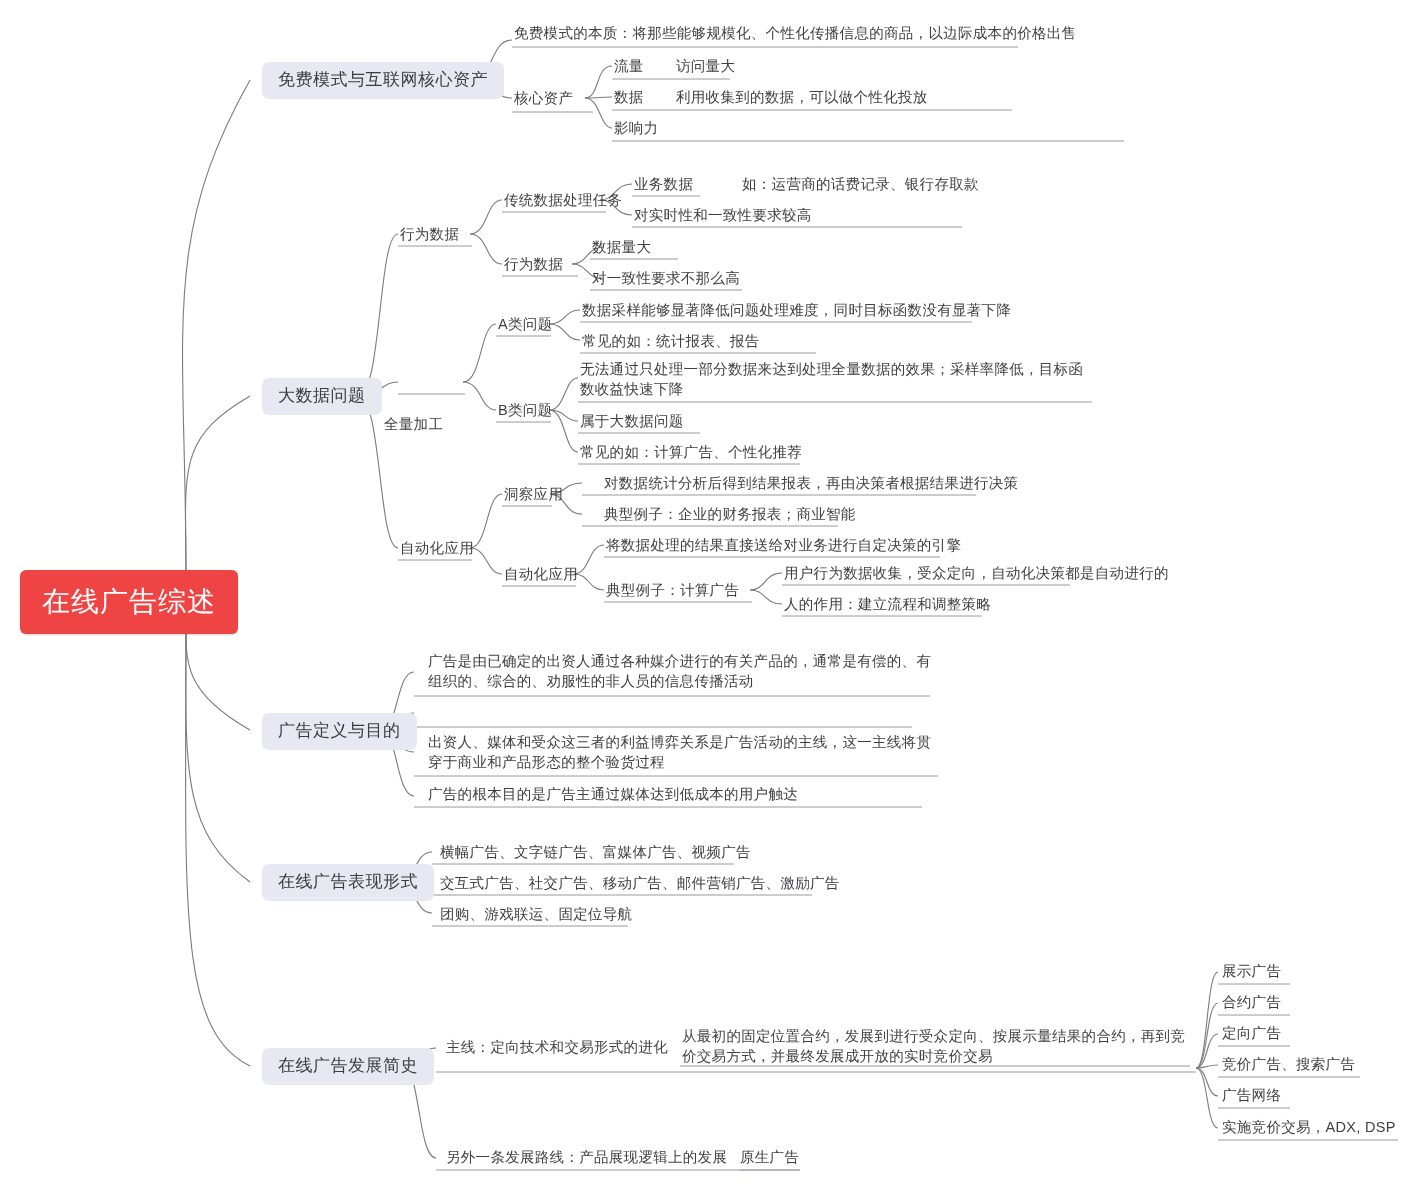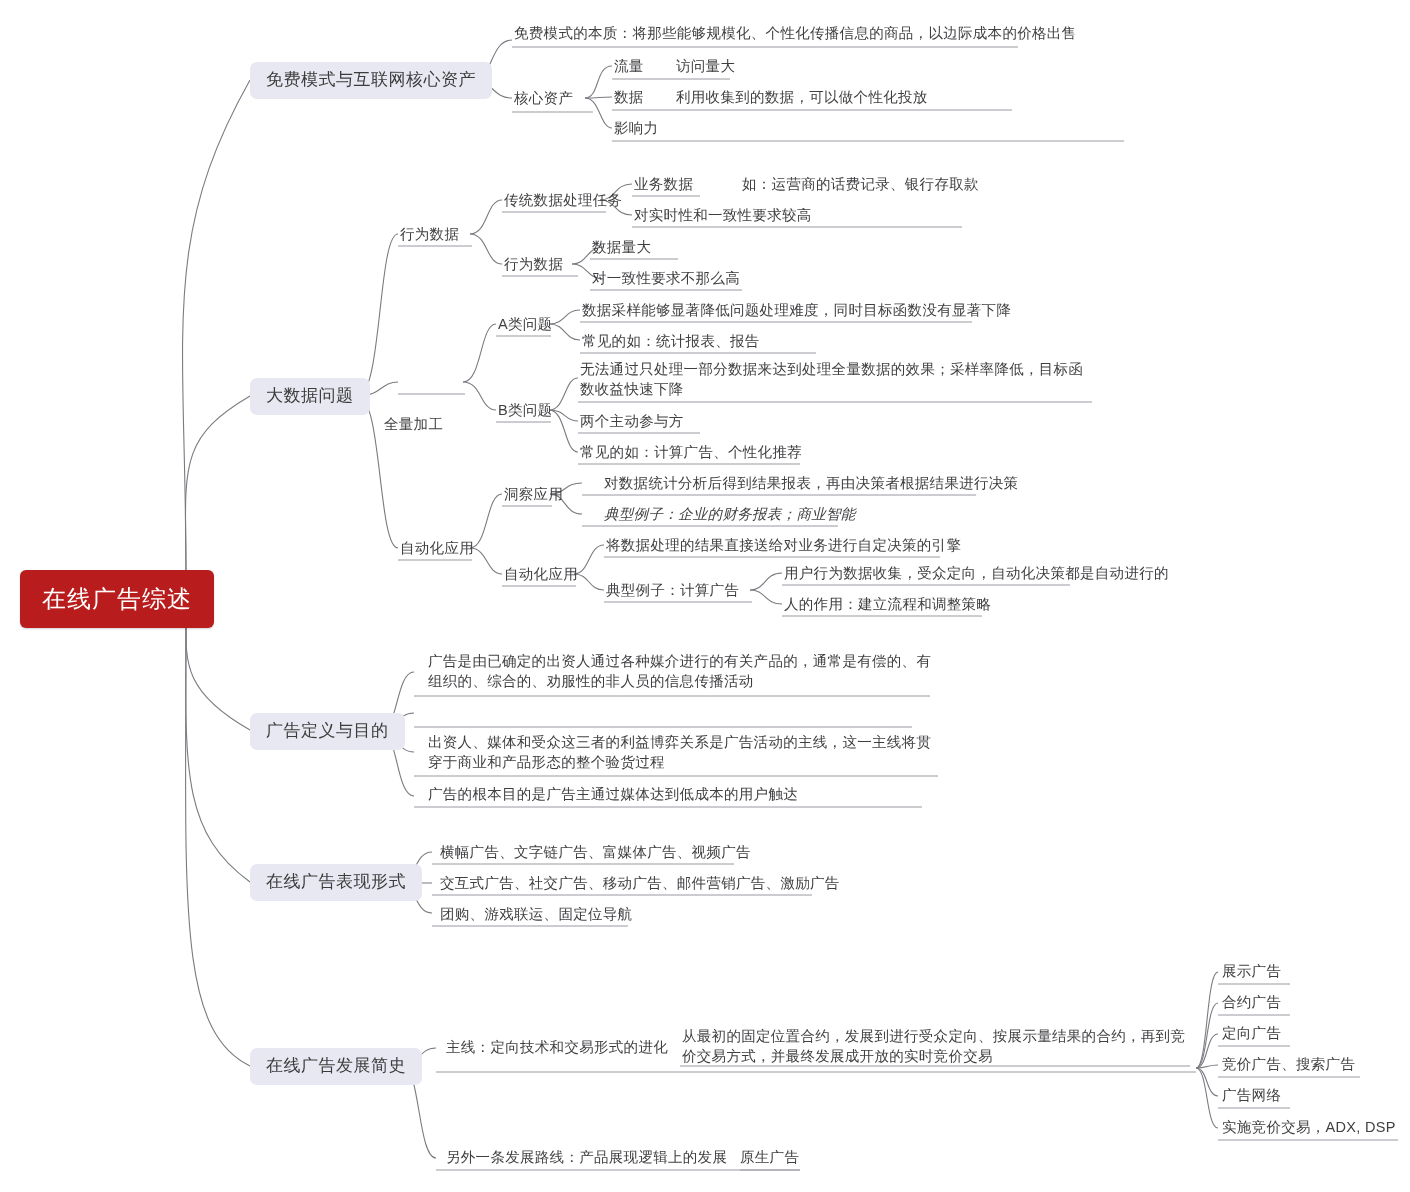--- a/index.html
+++ b/index.html
@@ -9,27 +9,27 @@
     color:#3c3c3c;
   }
   #mindmap{position:absolute;left:0;top:0;width:1410px;height:1192px;}
   svg.links{position:absolute;left:0;top:0;width:1410px;height:1192px;pointer-events:none;}
   svg.links path{fill:none;stroke:#7a7a82;stroke-width:1.1;}
   svg.links path.underline{stroke:#9a9aa2;stroke-width:1;}
 
   .node{position:absolute;white-space:nowrap;line-height:1.35;}
 
   .root{
-    background:#b91c1c;color:#ffffff;border-radius:6px;
-    padding:13px 22px;font-size:24px;letter-spacing:1px;
+    background:#ef4444;color:#ffffff;border-radius:6px;
+    padding:13px 22px;font-size:28px;letter-spacing:1px;
     box-shadow:0 1px 2px rgba(0,0,0,.18);
   }
   .topic{
     background:#e8e8f2;color:#3c3c3c;border-radius:7px;
-    padding:7px 16px;font-size:17px;letter-spacing:.5px;
+    padding:7px 16px;font-size:17px;letter-spacing:.5px;margin-left:12px;
   }
   .sub{font-size:14.5px;color:#3f3f42;letter-spacing:.3px;}
   .leaf{font-size:14.5px;color:#3f3f42;letter-spacing:.3px;}
   .wrap{white-space:normal;}
 </style>
 </head>
 <body>
 
 <div id="mindmap">
 
@@ -173,27 +173,27 @@
   <div class="node sub" style="left:504px;top:255px;">行为数据</div>
   <div class="node leaf" style="left:592px;top:238px;">数据量大</div>
   <div class="node leaf" style="left:592px;top:269px;">对一致性要求不那么高</div>
 
   <div class="node sub" style="left:384px;top:373px;margin-top:42px;">全量加工</div>
   <div class="node sub" style="left:498px;top:315px;">A类问题</div>
   <div class="node leaf" style="left:582px;top:301px;">数据采样能够显著降低问题处理难度，同时目标函数没有显著下降</div>
   <div class="node leaf" style="left:582px;top:332px;">常见的如：统计报表、报告</div>
   <div class="node sub" style="left:498px;top:401px;">B类问题</div>
   <div class="node leaf wrap" style="left:580px;top:360px;width:512px;">无法通过只处理一部分数据来达到处理全量数据的效果；采样率降低，目标函数收益快速下降</div>
-  <div class="node leaf" style="left:580px;top:412px;">两个主动参与方</div>
+  <div class="node leaf" style="left:580px;top:412px;">属于大数据问题</div>
   <div class="node leaf" style="left:580px;top:443px;">常见的如：计算广告、个性化推荐</div>
 
   <div class="node sub" style="left:400px;top:539px;">自动化应用</div>
   <div class="node sub" style="left:504px;top:485px;">洞察应用</div>
   <div class="node leaf" style="left:604px;top:474px;">对数据统计分析后得到结果报表，再由决策者根据结果进行决策</div>
-  <div class="node leaf" style="left:604px;top:505px;font-style:italic;">典型例子：企业的财务报表；商业智能</div>
+  <div class="node leaf" style="left:604px;top:505px;">典型例子：企业的财务报表；商业智能</div>
   <div class="node sub" style="left:504px;top:565px;">自动化应用</div>
   <div class="node leaf" style="left:606px;top:536px;">将数据处理的结果直接送给对业务进行自定决策的引擎</div>
   <div class="node sub" style="left:606px;top:581px;">典型例子：计算广告</div>
   <div class="node leaf" style="left:784px;top:564px;">用户行为数据收集，受众定向，自动化决策都是自动进行的</div>
   <div class="node leaf" style="left:784px;top:595px;">人的作用：建立流程和调整策略</div>
 
   <div class="node topic" style="left:250px;top:713px;">广告定义与目的</div>
   <div class="node leaf wrap" style="left:428px;top:652px;width:506px;">广告是由已确定的出资人通过各种媒介进行的有关产品的，通常是有偿的、有组织的、综合的、劝服性的非人员的信息传播活动</div>
   <div class="node leaf wrap" style="left:428px;top:733px;width:508px;">出资人、媒体和受众这三者的利益博弈关系是广告活动的主线，这一主线将贯穿于商业和产品形态的整个验货过程</div>
   <div class="node leaf" style="left:428px;top:785px;">广告的根本目的是广告主通过媒体达到低成本的用户触达</div>

